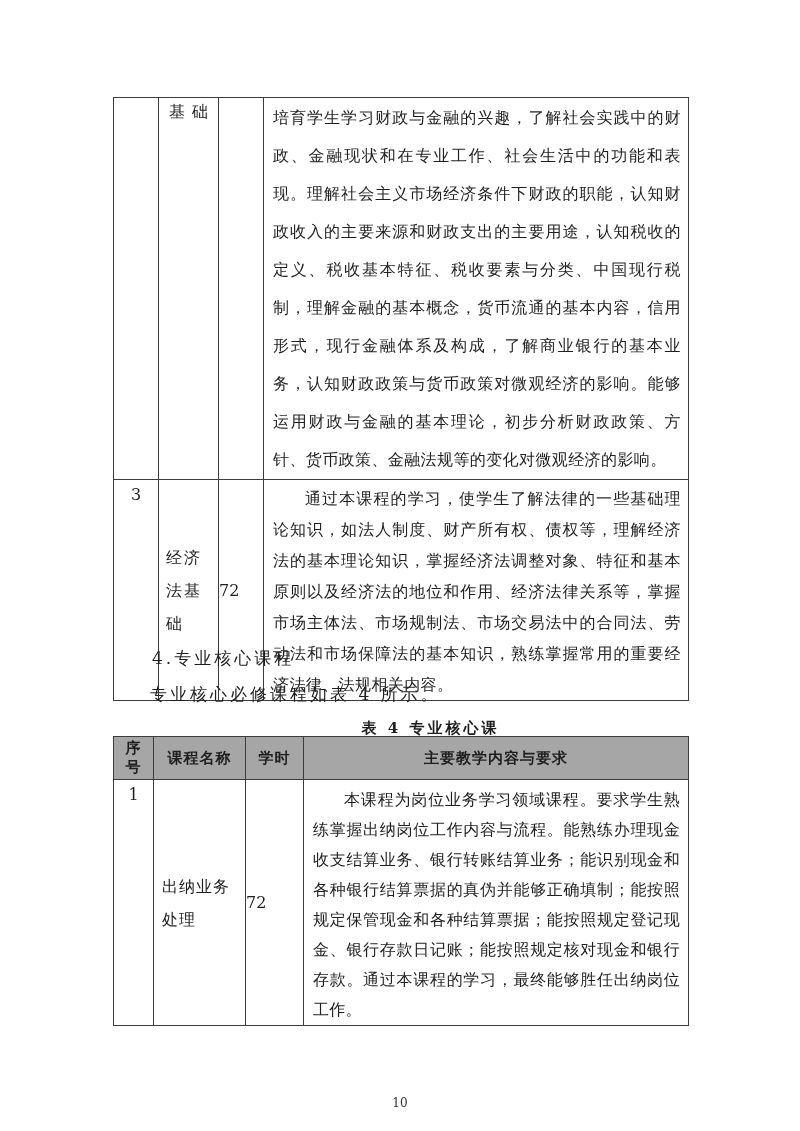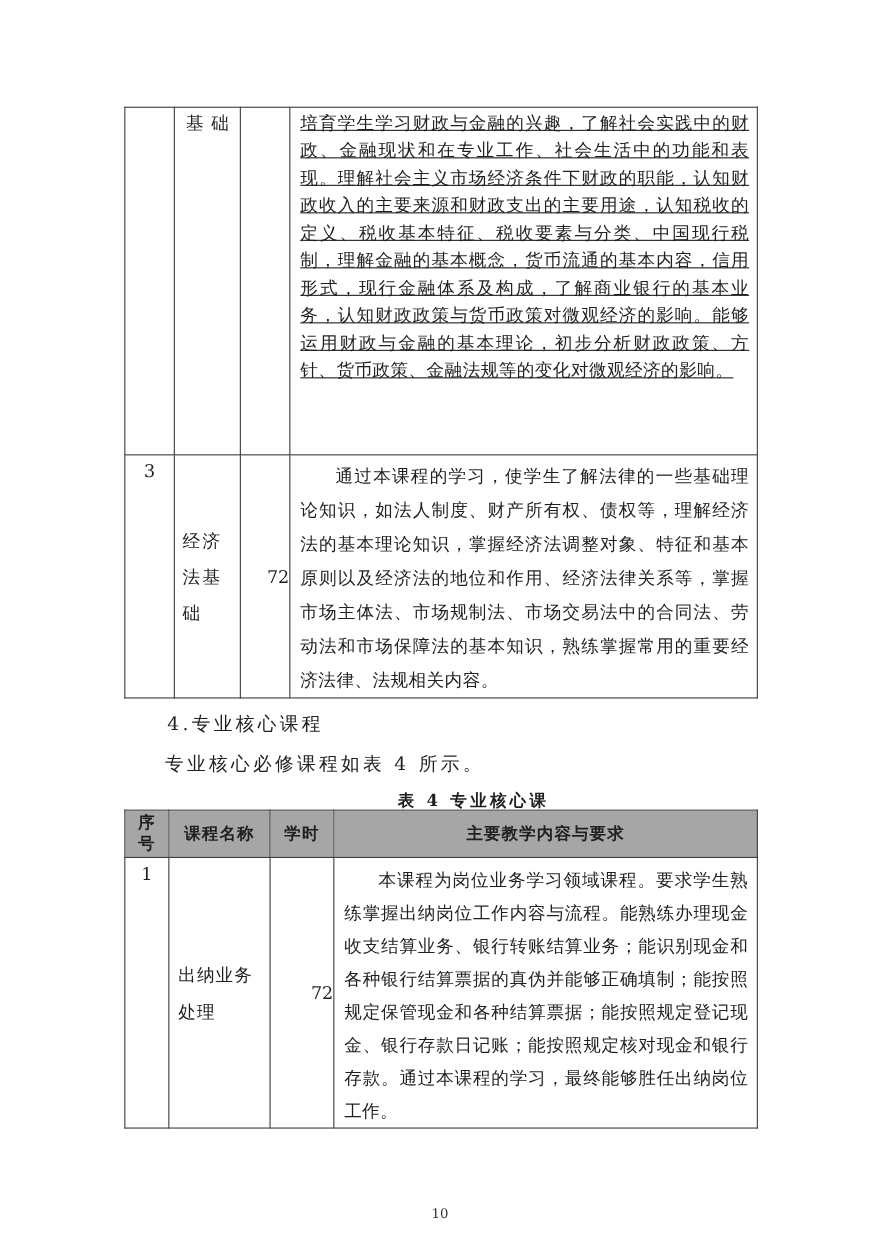--- a/index.html
+++ b/index.html
@@ -46,30 +46,30 @@
   }
   .course-mid {
     vertical-align: middle;
     font-size: 16px;
     line-height: 33px;
     letter-spacing: 2px;
     padding: 0 7px;
   }
   .hours-cell {
     vertical-align: middle;
-    text-align: right;
+    text-align: left;
     font-size: 16px;
   }
   .content-cell {
     vertical-align: top;
     text-align: justify;
     font-size: 16px;
     letter-spacing: 0.4px;
   }
-  #tbl-prev .rowA .content-cell { line-height: 25px; padding: 1px 7px 0 9px; text-decoration: underline; }
+  #tbl-prev .rowA .content-cell { line-height: 38px; padding: 1px 7px 0 9px; }
   #tbl-prev .rowB .content-cell { line-height: 31px; padding: 3px 7px 0 9px; text-indent: 32px; }
 
   
   .sec-heading {
     position: absolute;
     left: 152px; top: 647px;
     font-size: 17px;
     letter-spacing: 3px;
     white-space: pre;
   }

